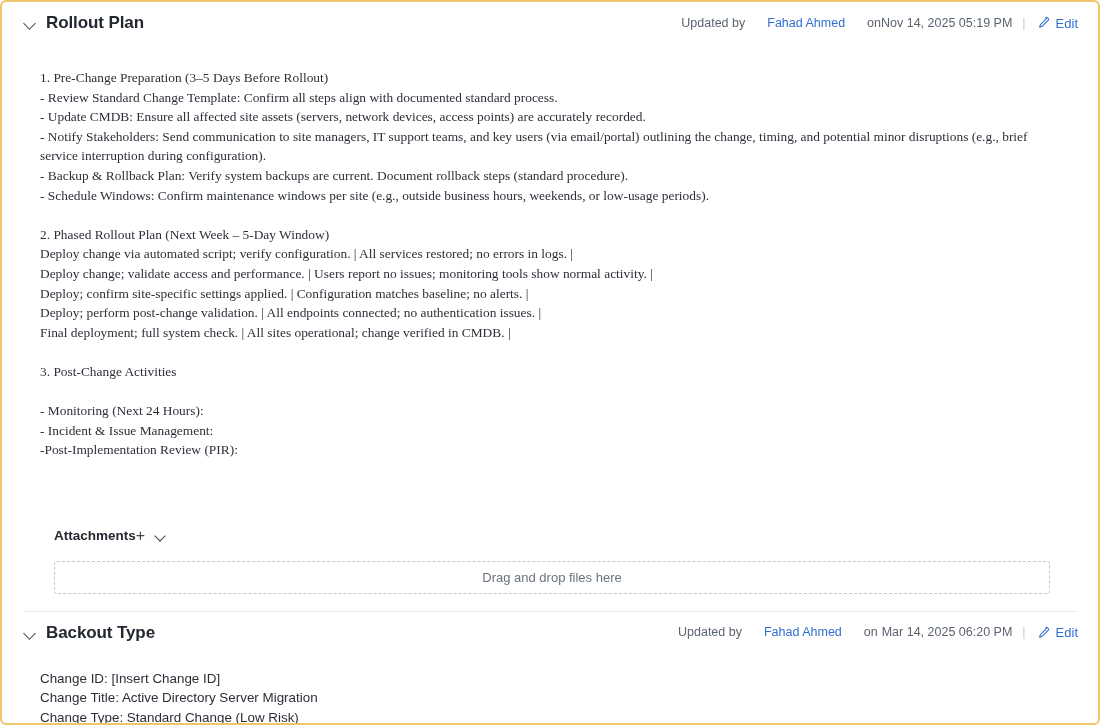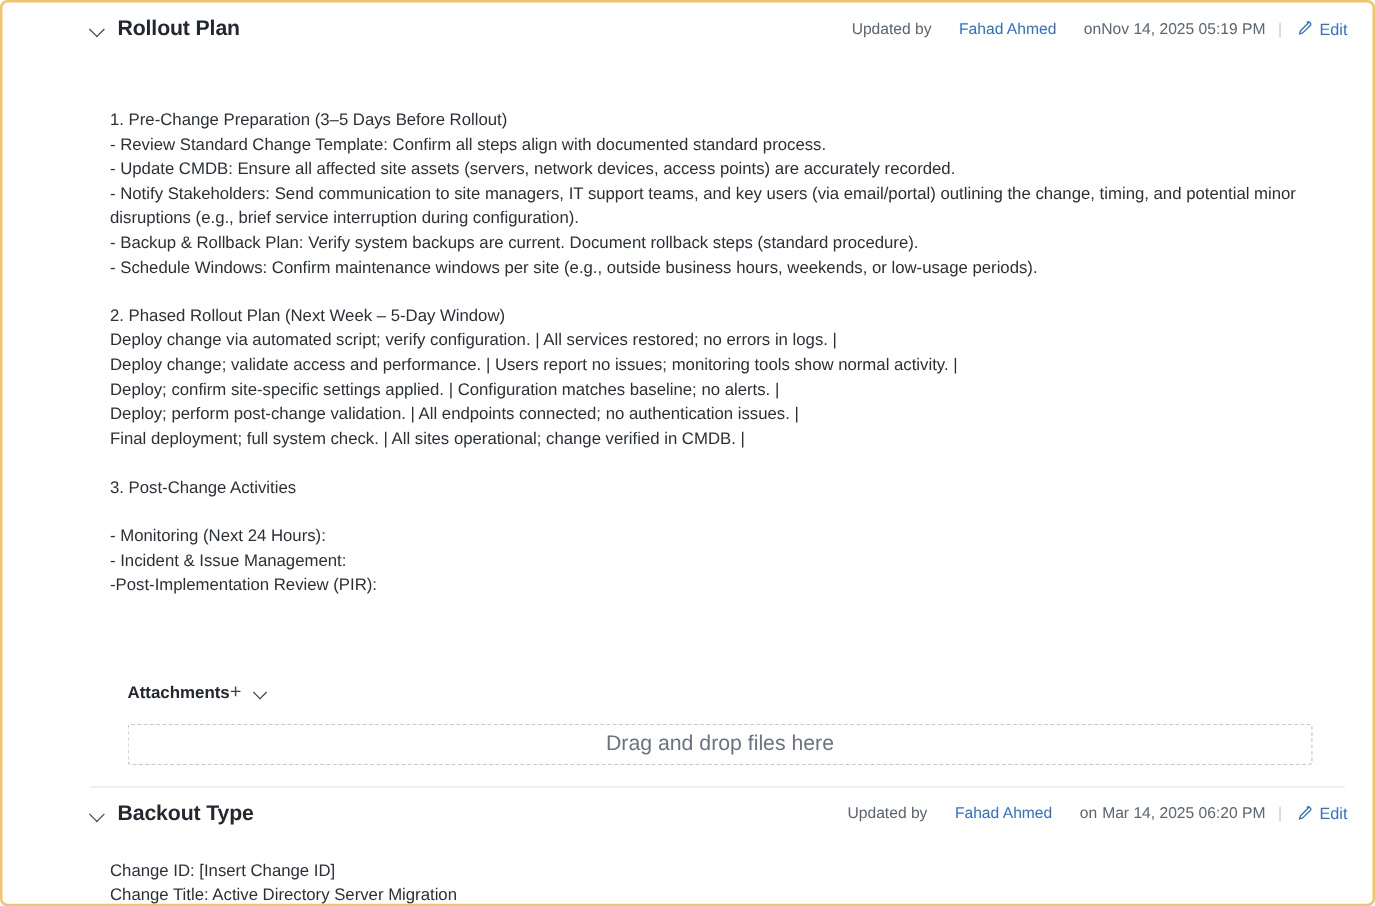--- a/index.html
+++ b/index.html
@@ -16,21 +16,20 @@
     overflow: hidden;
   }
   .page {
     width: 1100px;
     height: 725px;
     background: #ffffff;
     border: 2px solid #f0c36d;
     border-radius: 6px;
     position: relative;
     overflow: hidden;
-    padding-left: 48px;
   }
   
   .section-header {
     display: flex;
     align-items: center;
     justify-content: space-between;
     padding: 0 20px 0 22px;
     height: 42px;
   }
   .section-title-wrap {
@@ -94,21 +93,22 @@
   }
   
   .body-text {
     padding: 0 38px 0 38px;
     font-size: 13.4px;
     line-height: 19.6px;
     color: #2b3038;
     white-space: pre-wrap;
   }
   .rollout-body {
-    margin-top: 42px;
+    margin-top: 24px;
+    font-family: Liberation Serif, serif;
   }
   .backout-body {
     margin-top: 16px;
   }
   
   .attachments {
     margin-top: 64px;
     padding: 0 48px 0 52px;
   }
   .attachments-head {
@@ -152,21 +152,21 @@
     transform: rotate(45deg);
   }
   .dropzone {
     margin-top: 13px;
     height: 33px;
     border: 1px dashed #c2c8d0;
     border-radius: 3px;
     display: flex;
     align-items: center;
     justify-content: center;
-    font-size: 17px;
+    font-size: 13px;
     color: #6b7280;
     background: #ffffff;
   }
   .divider {
     margin: 17px 22px 0 22px;
     border-top: 1px solid #e6e8eb;
   }
   .backout-section .section-header {
     height: 40px;
     margin-top: 1px;

